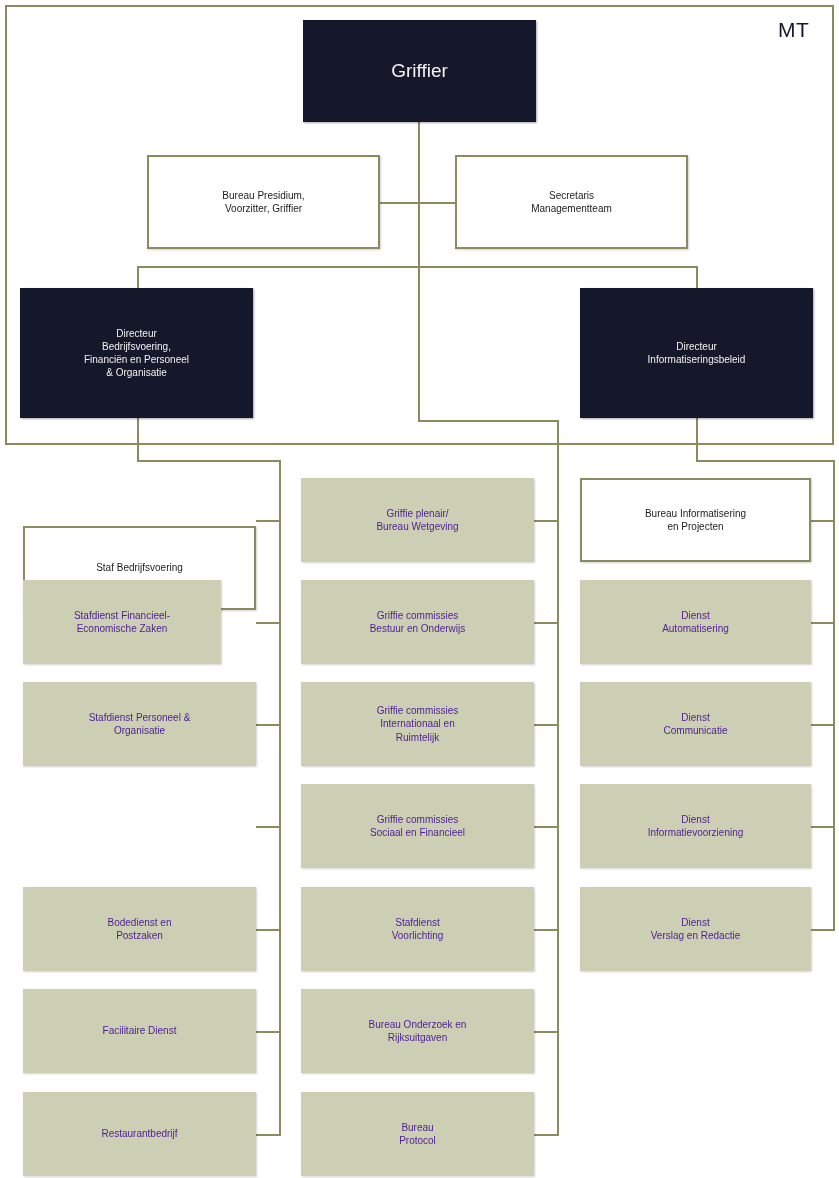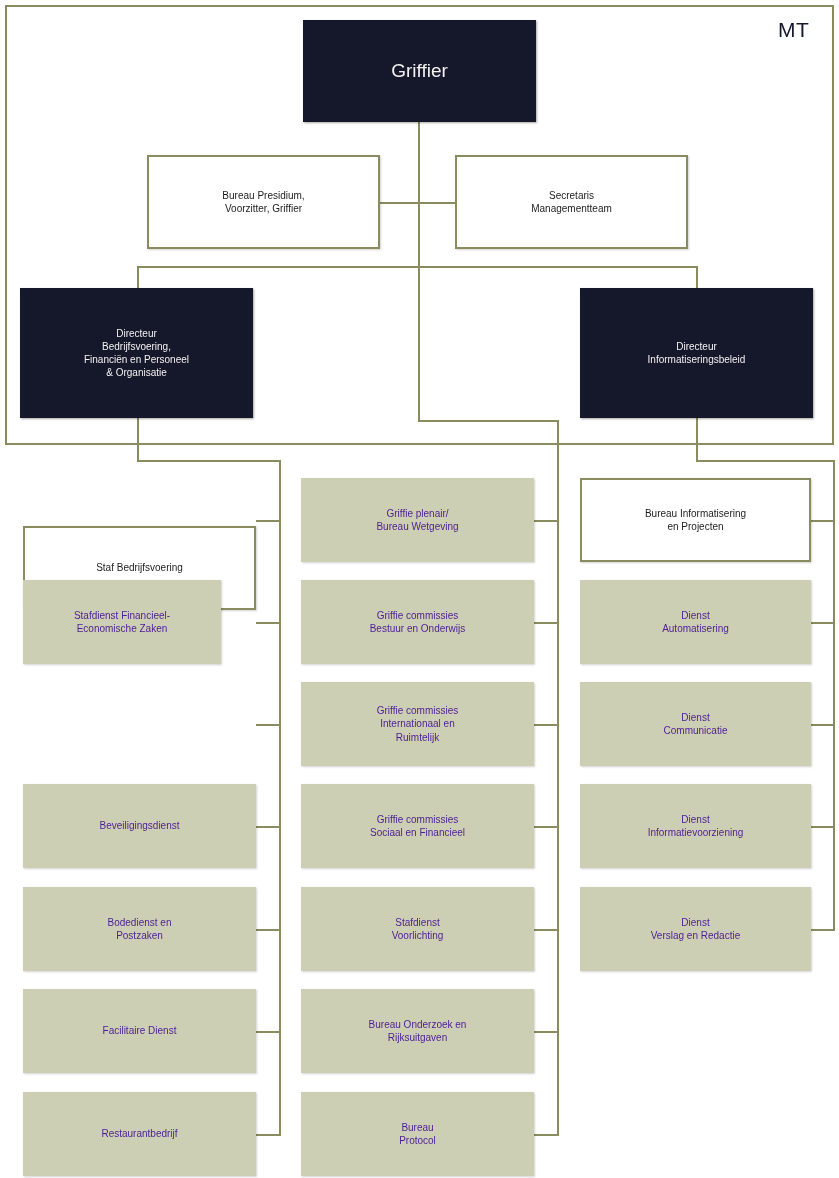--- a/index.html
+++ b/index.html
@@ -145,22 +145,22 @@
   <div class="node dark fs-13" style="left:580px; top:288px; width:233px; height:130px;">
     <span class="lbl">Directeur<br>Informatiseringsbeleid</span>
   </div>
 
   <div class="node outline fs-13" style="left:23px; top:478px; width:233px; height:84px;margin-top:48px;">
     <span class="lbl">Staf Bedrijfsvoering</span>
   </div>
   <div class="node fill fs-13" style="left:23px; top:580px; width:198px; height:84px;">
     <span class="lbl">Stafdienst Financieel-<br>Economische Zaken</span>
   </div>
-  <div class="node fill fs-13" style="left:23px; top:784px; width:233px; height:84px;">
-    <span class="lbl">Beveiligingsdienst</span>
+  <div class="node fill fs-13" style="left:23px; top:682px; width:233px; height:84px;">
+    <span class="lbl">Stafdienst Personeel &amp;<br>Organisatie</span>
   </div>
   <div class="node fill fs-13" style="left:23px; top:887px; width:233px; height:84px;">
     <span class="lbl">Bodedienst en<br>Postzaken</span>
   </div>
   <div class="node fill fs-13" style="left:23px; top:989px; width:233px; height:84px;">
     <span class="lbl">Facilitaire Dienst</span>
   </div>
   <div class="node fill fs-13" style="left:23px; top:1092px; width:233px; height:84px;">
     <span class="lbl">Restaurantbedrijf</span>
   </div>

